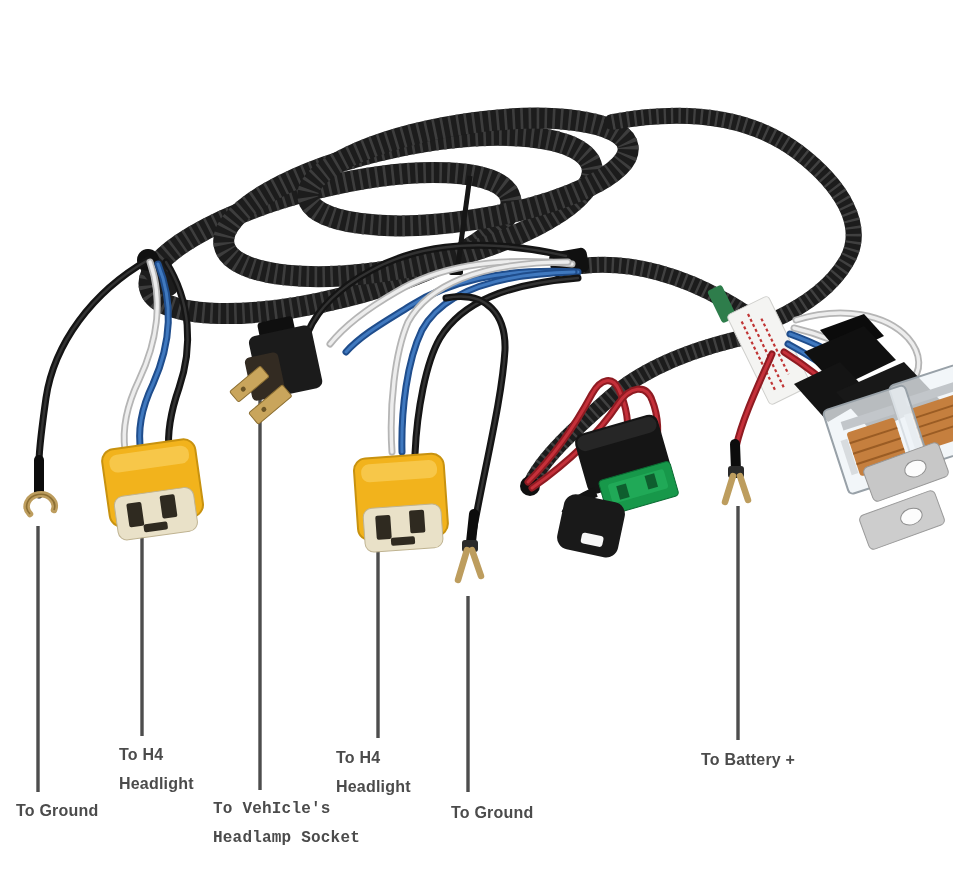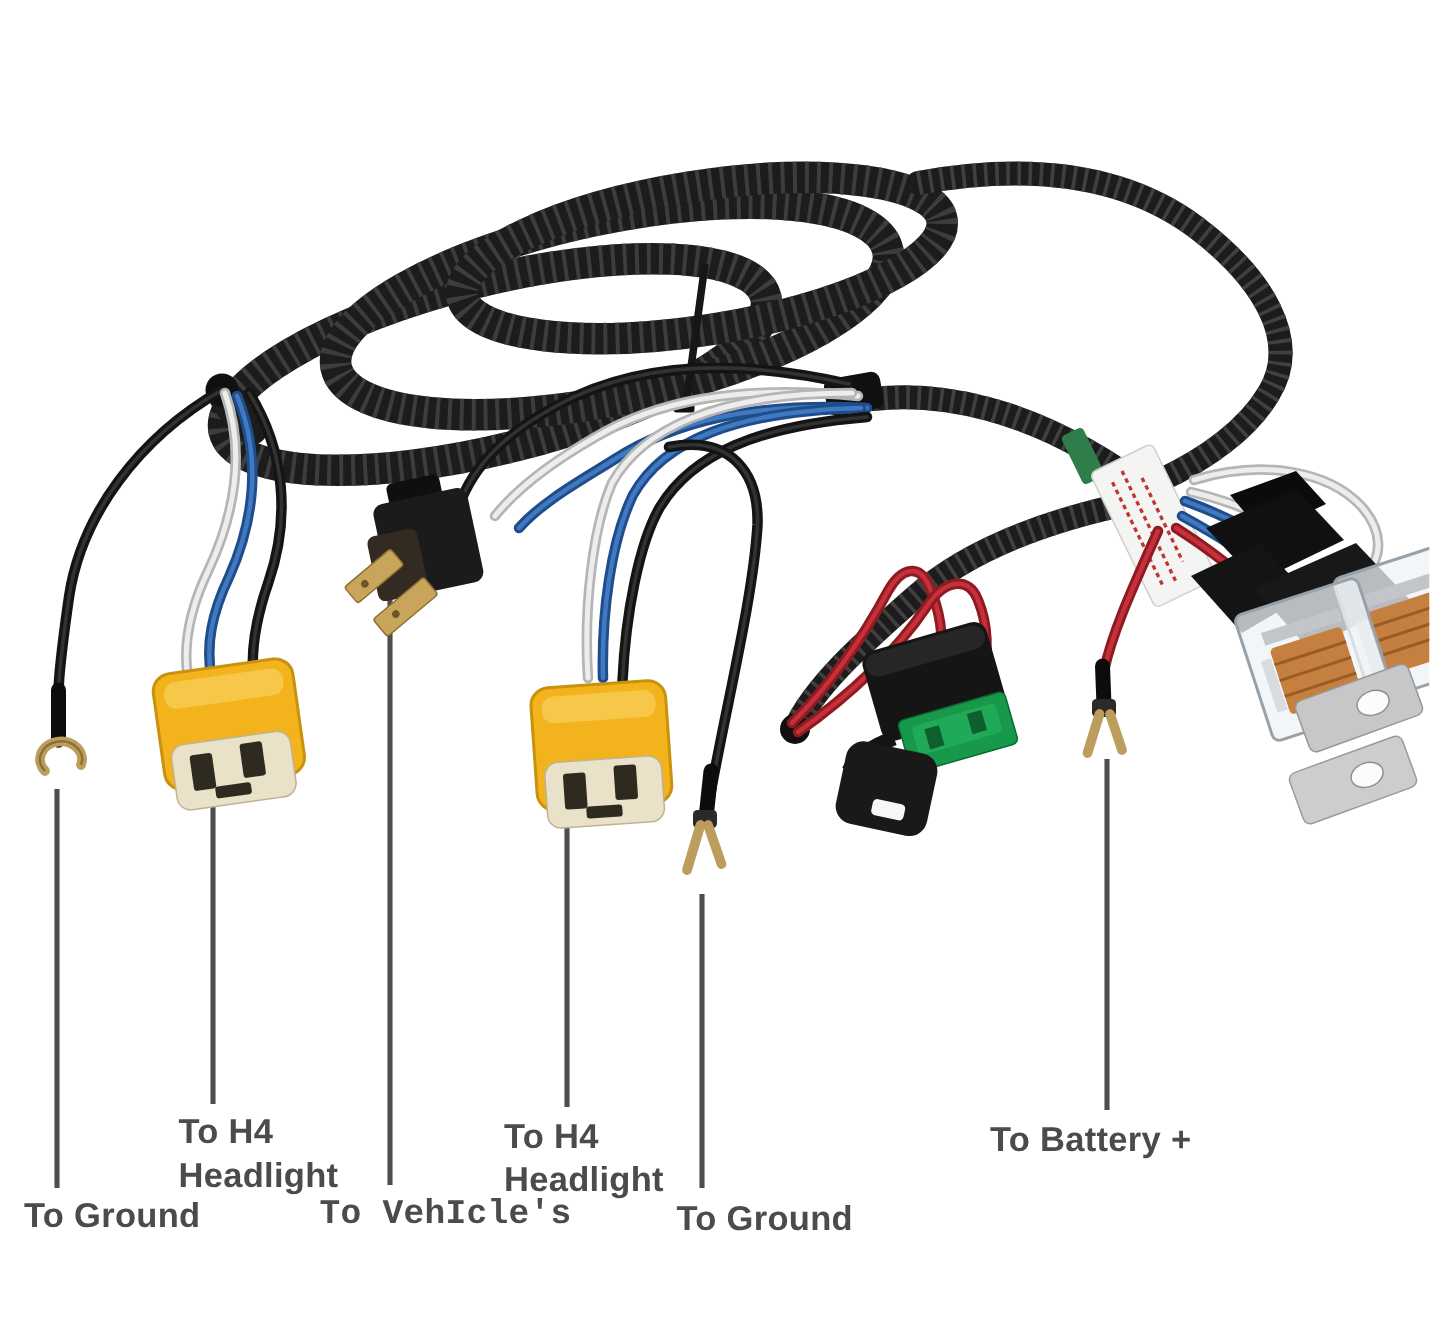--- a/index.html
+++ b/index.html
@@ -1,19 +1,19 @@
 <!DOCTYPE html>
 <html><head>
 <meta charset="utf-8">
 <style>
   html,body{margin:0;padding:0;background:#fff;}
   .canvas{position:relative;width:953px;height:878px;background:#ffffff;overflow:hidden;
           font-family:"Liberation Sans",sans-serif;}
   .art{position:absolute;left:0;top:0;}
-  .ann{position:absolute;font-weight:bold;font-size:23px;line-height:29px;color:#4b4b4b;
+  .ann{position:absolute;font-weight:bold;font-size:16px;line-height:29px;color:#4b4b4b;
        white-space:nowrap;letter-spacing:.2px;}
   
   .leader{stroke:#4d4d4d;stroke-width:3.4;fill:none;stroke-linecap:butt;}
   
   .lb20{stroke:#1c1c1c;stroke-width:21;fill:none;stroke-linecap:round;}
   .lr20{stroke:#464646;stroke-width:21;fill:none;stroke-dasharray:2.6 5.4;opacity:.8;}
   .lb16{stroke:#1c1c1c;stroke-width:16;fill:none;stroke-linecap:round;}
   .lr16{stroke:#4a4a4a;stroke-width:16;fill:none;stroke-dasharray:2.4 5;opacity:.8;}
   
   .wkB{stroke:#141414;stroke-width:7;fill:none;stroke-linecap:round;}
@@ -268,28 +268,29 @@
     <span>To Ground</span>
   </div>
 
   <div class="ann" style="left:119px;top:740px;">
     <div>To H4</div>
     <div>Headlight</div>
   </div>
 
   <div class="ann" style="left:213px;top:795px;font-family:Liberation Mono, monospace;">
     <div>To VehIcle's</div>
+    <div>Headlamp Socket</div>
   </div>
 
   <div class="ann" style="left:336px;top:743px;">
     <div>To H4</div>
     <div>Headlight</div>
   </div>
 
   <div class="ann" style="left:451px;top:798px;">
     <span>To Ground</span>
   </div>
 
-  <div class="ann" style="left:660px;top:745px;">
+  <div class="ann" style="left:701px;top:745px;">
     <span>To Battery +</span>
   </div>
 
 </div>
 
 </body></html>

